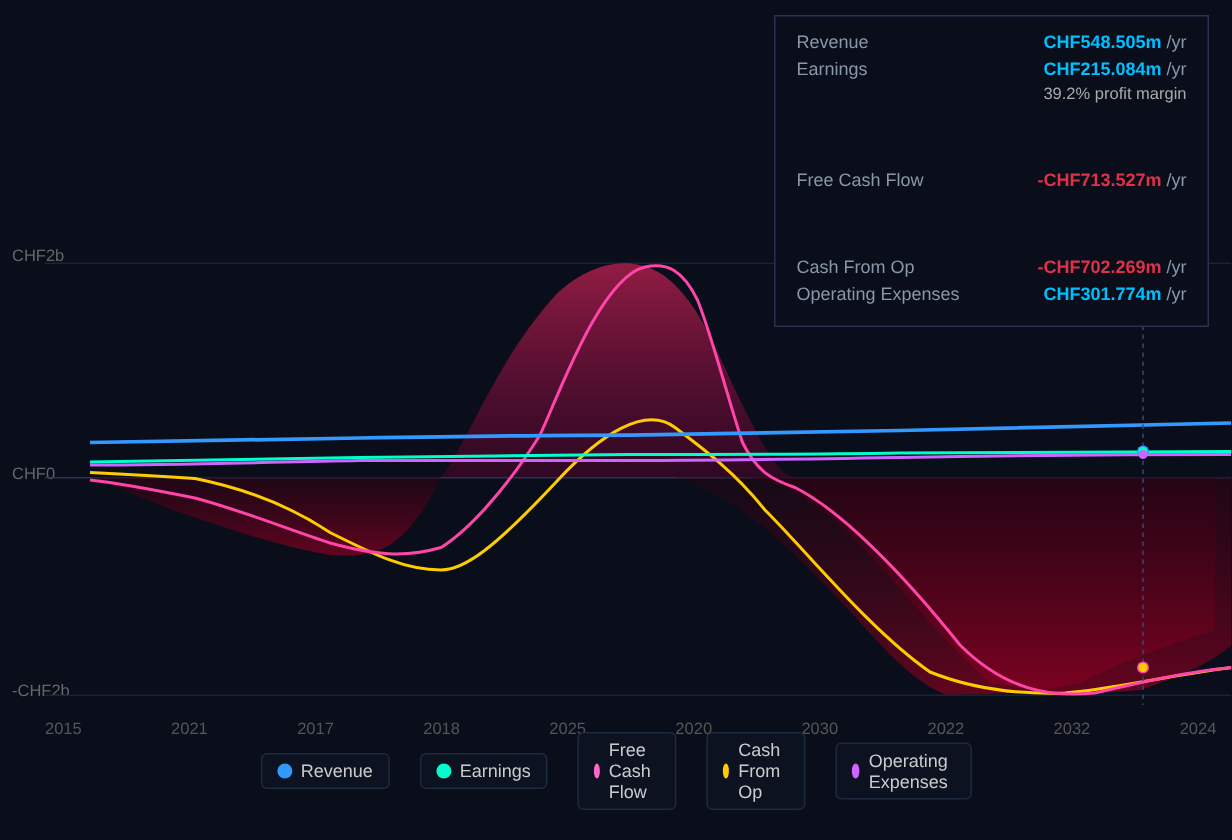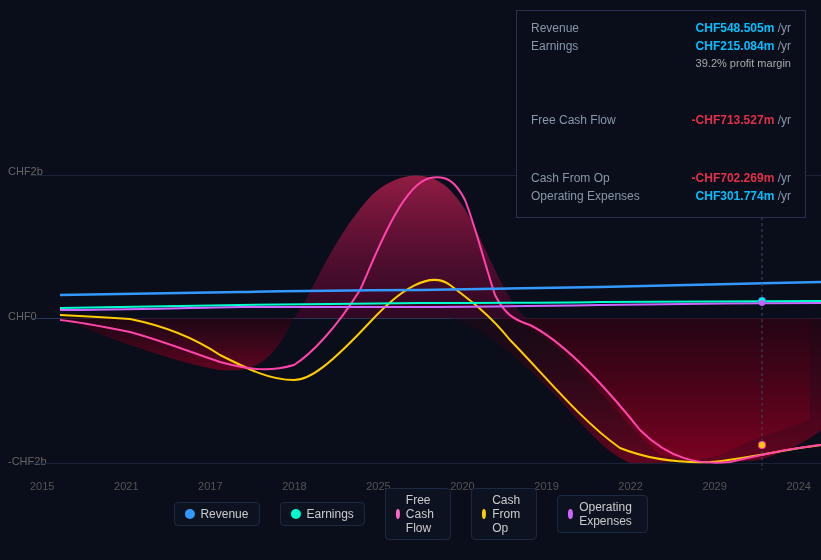--- a/index.html
+++ b/index.html
@@ -181,23 +181,23 @@
 <div class="grid-line zero" style="top: 318px;"></div>
 <div class="grid-line" style="top: 463px;"></div>
 
 <div class="x-labels">
   <span class="x-label">2015</span>
   <span class="x-label">2021</span>
   <span class="x-label">2017</span>
   <span class="x-label">2018</span>
   <span class="x-label">2025</span>
   <span class="x-label">2020</span>
-  <span class="x-label">2019</span>
+  <span class="x-label">2030</span>
   <span class="x-label">2022</span>
-  <span class="x-label">2029</span>
+  <span class="x-label">2032</span>
   <span class="x-label">2024</span>
 </div>
 
 <svg class="chart-svg" width="821" height="510">
   <defs>
 
     <linearGradient id="fcfFillGrad" x1="0" y1="0" x2="0" y2="1">
       <stop offset="0%" stop-color="#cc2255" stop-opacity="0.7"></stop>
       <stop offset="100%" stop-color="#660033" stop-opacity="0.4"></stop>
     </linearGradient>

